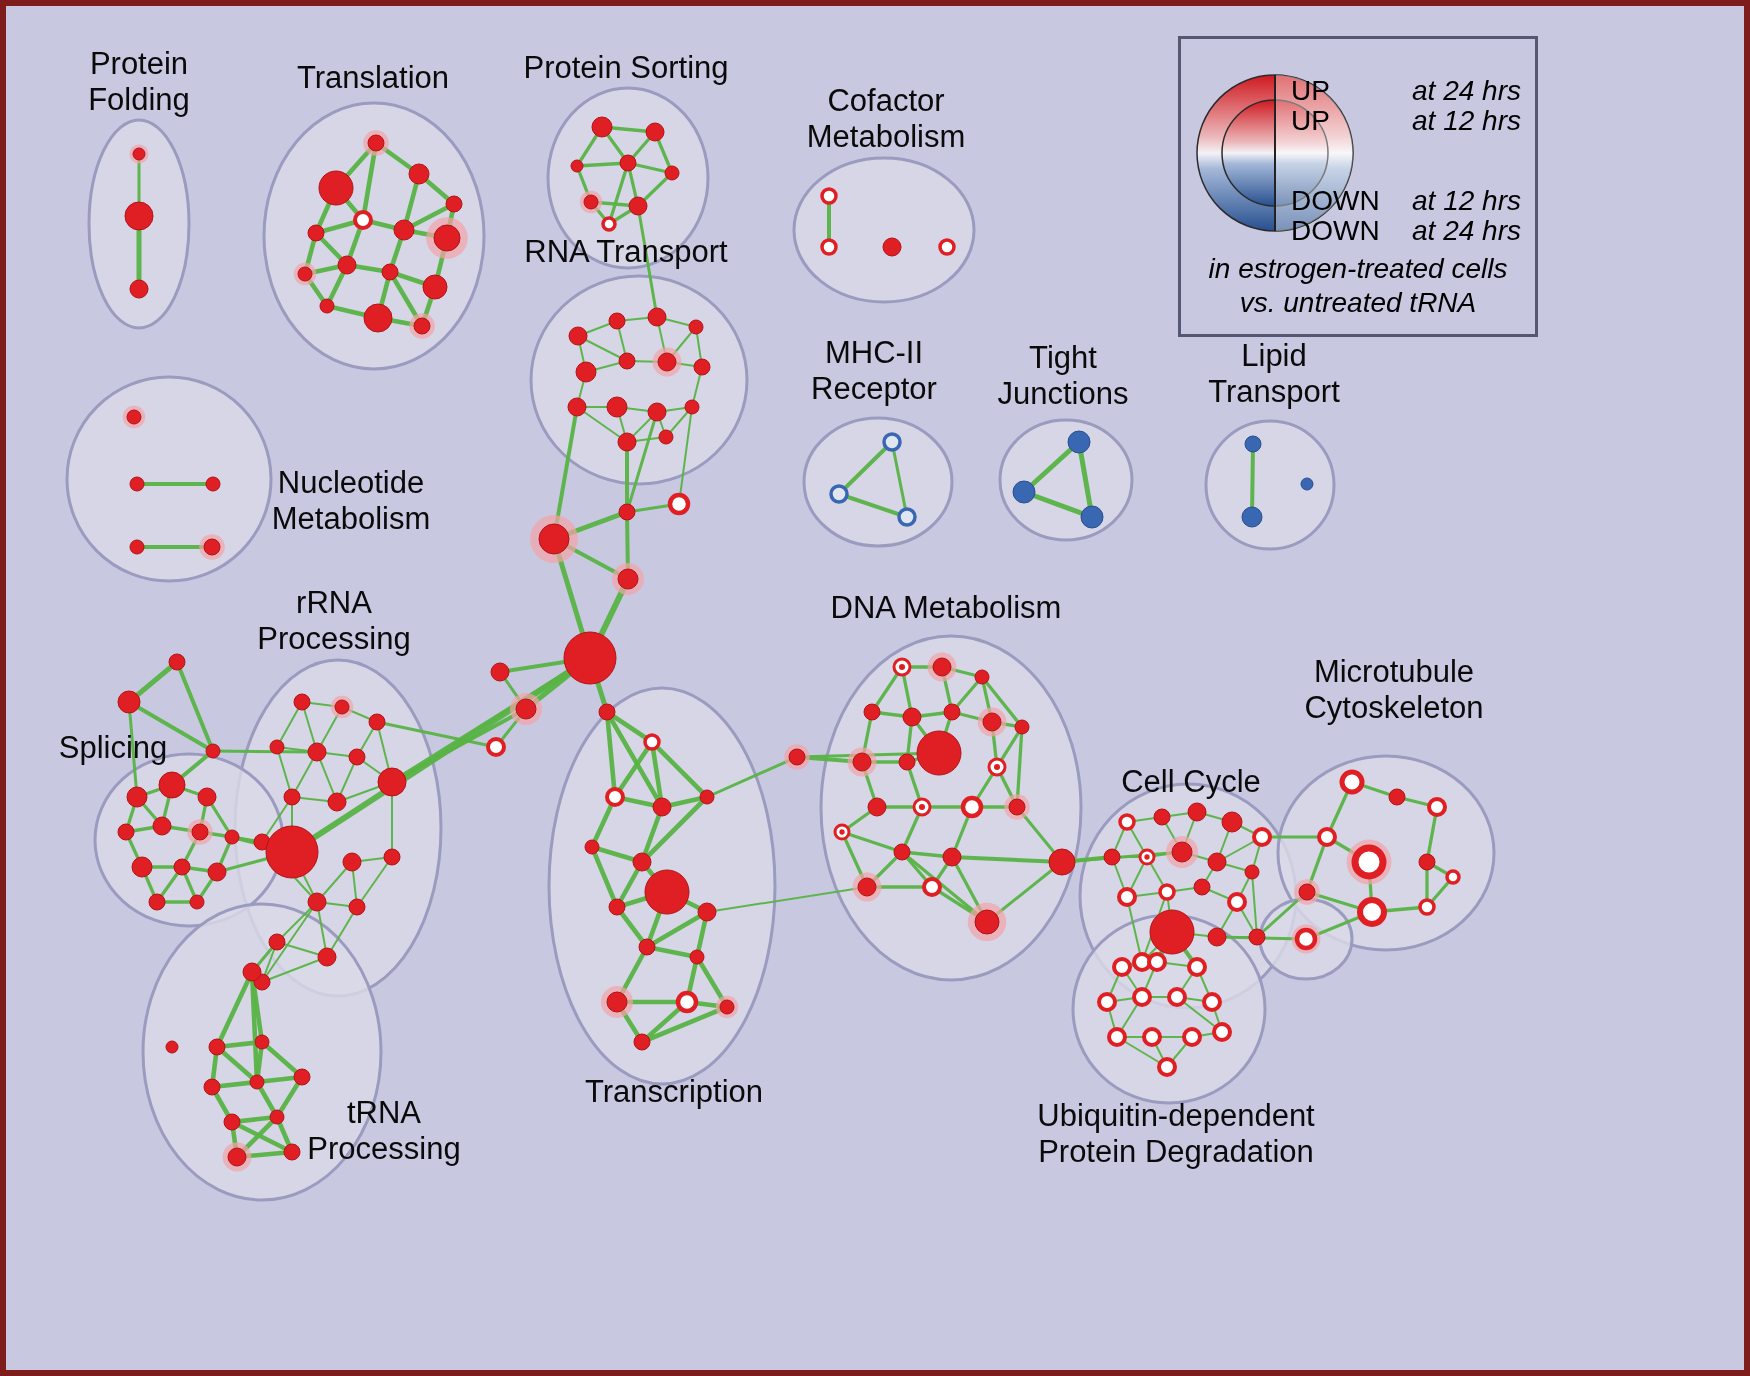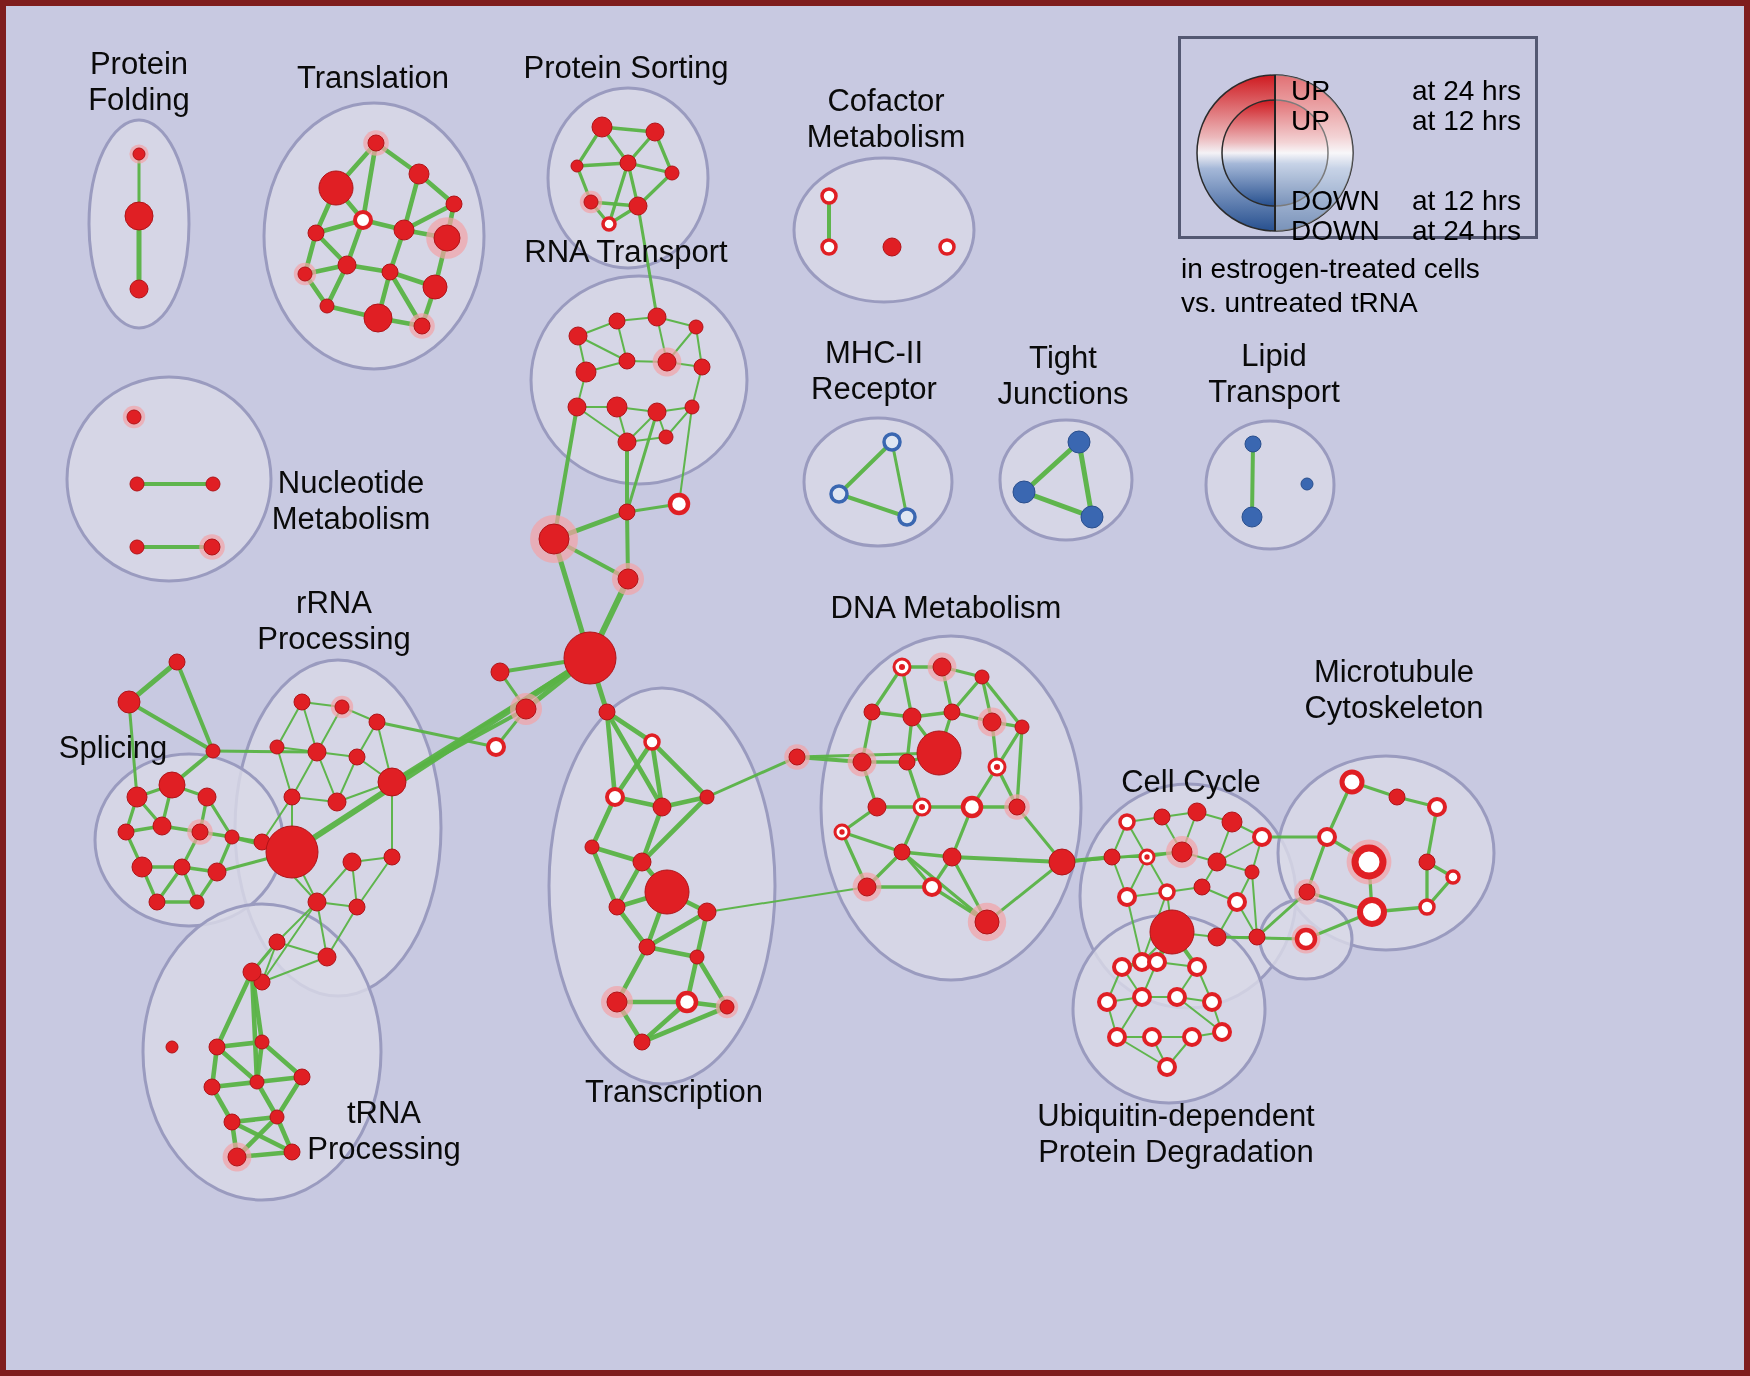--- a/index.html
+++ b/index.html
@@ -1,25 +1,25 @@
 <!DOCTYPE html>
 <html><head>
 <meta charset="utf-8">
 <style>
   html,body{margin:0;padding:0;background:#9fa1c0;}
   .canvas{position:relative;width:1750px;height:1376px;background:#c8c9e1;
     border:6px solid #7f1d1d;box-sizing:border-box;
     font-family:"Liberation Sans",sans-serif;overflow:hidden;}
   #net{position:absolute;left:0;top:0;font-family:"Liberation Sans",sans-serif;}
-  .legend{position:absolute;left:1172px;top:30px;width:360px;height:203px;
+  .legend{position:absolute;left:1172px;top:30px;width:360px;height:301px;
     border:3px solid #545872;box-sizing:border-box;}
   .legend .gauge{position:absolute;left:6px;top:30px;}
   .legend .dir{position:absolute;left:110px;font-size:28px;color:#000;white-space:nowrap;}
-  .legend .time{position:absolute;right:14px;font-size:28px;color:#000;white-space:nowrap;text-align:right;}
-  .legend .cap{position:absolute;left:0;width:100%;text-align:left;font-size:28px;color:#000;}
+  .legend .time{position:absolute;right:14px;font-size:28px;color:#000;white-space:nowrap;text-align:right;font-style:italic;}
+  .legend .cap{position:absolute;left:0;width:100%;text-align:center;font-size:28px;color:#000;font-style:italic;}
 </style>
 </head>
 <body>
 
 <div class="canvas">
 
   <svg id="net" width="1750" height="1376" viewBox="0 0 1750 1376">
       <g>
         <ellipse cx="133" cy="218" rx="50" ry="104" fill="#d9d9e6" fill-opacity="0.82" stroke="#9a9bbf" stroke-width="3"></ellipse>
         <ellipse cx="368" cy="230" rx="110" ry="133" fill="#d9d9e6" fill-opacity="0.82" stroke="#9a9bbf" stroke-width="3"></ellipse>

